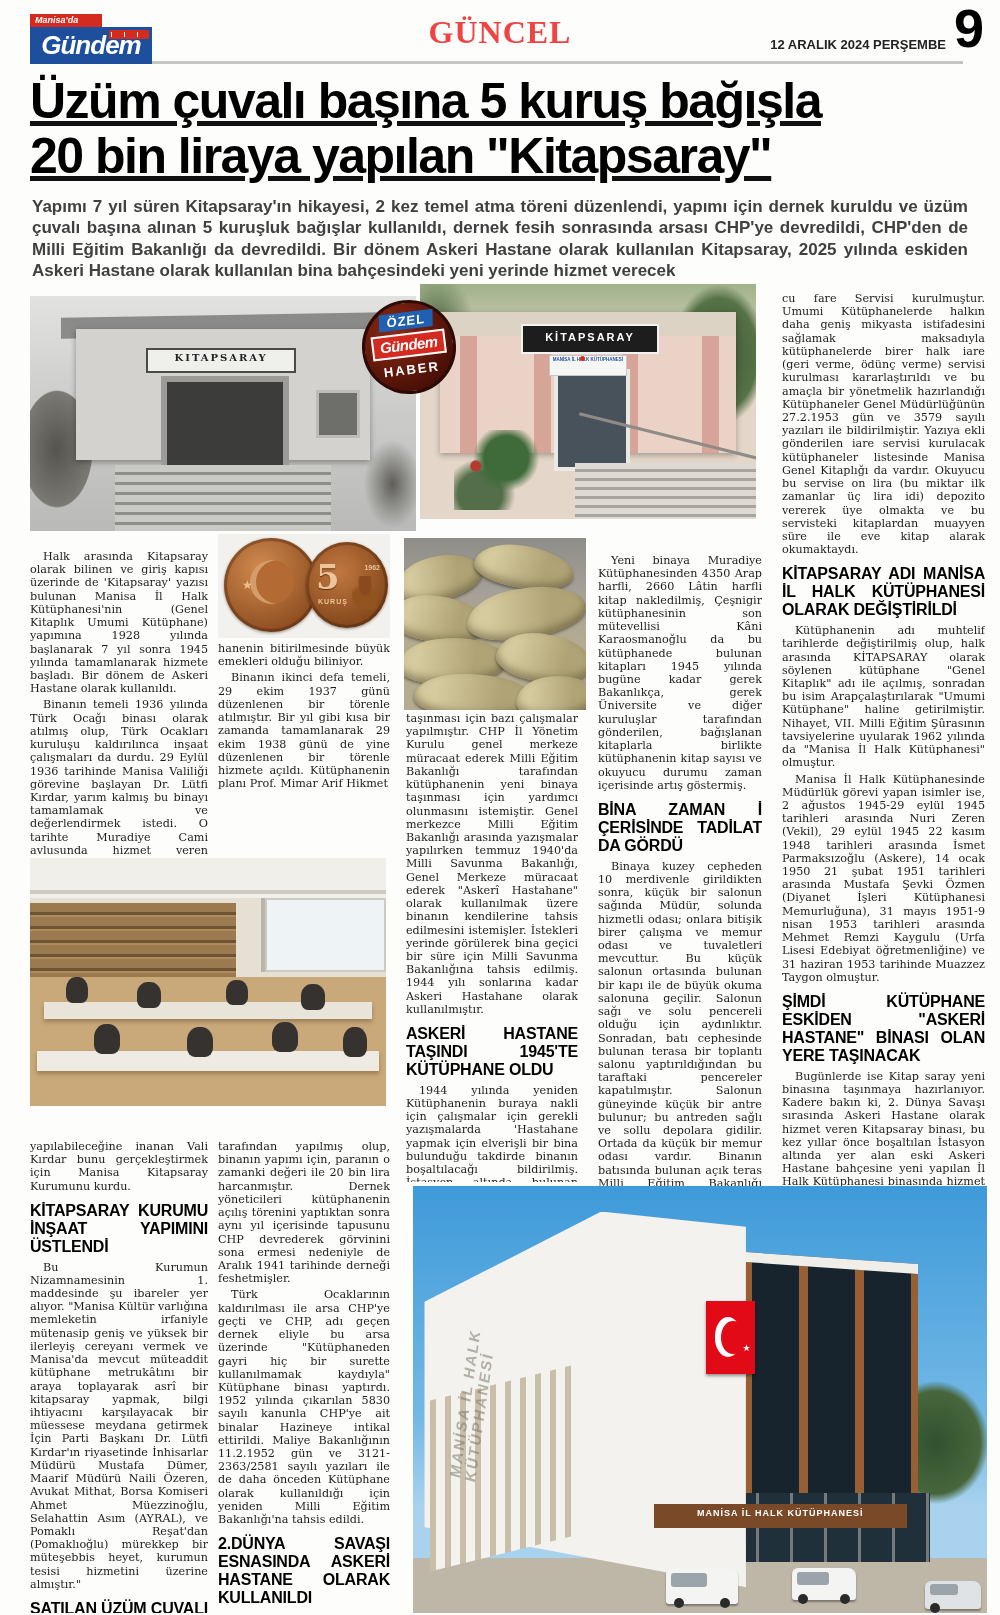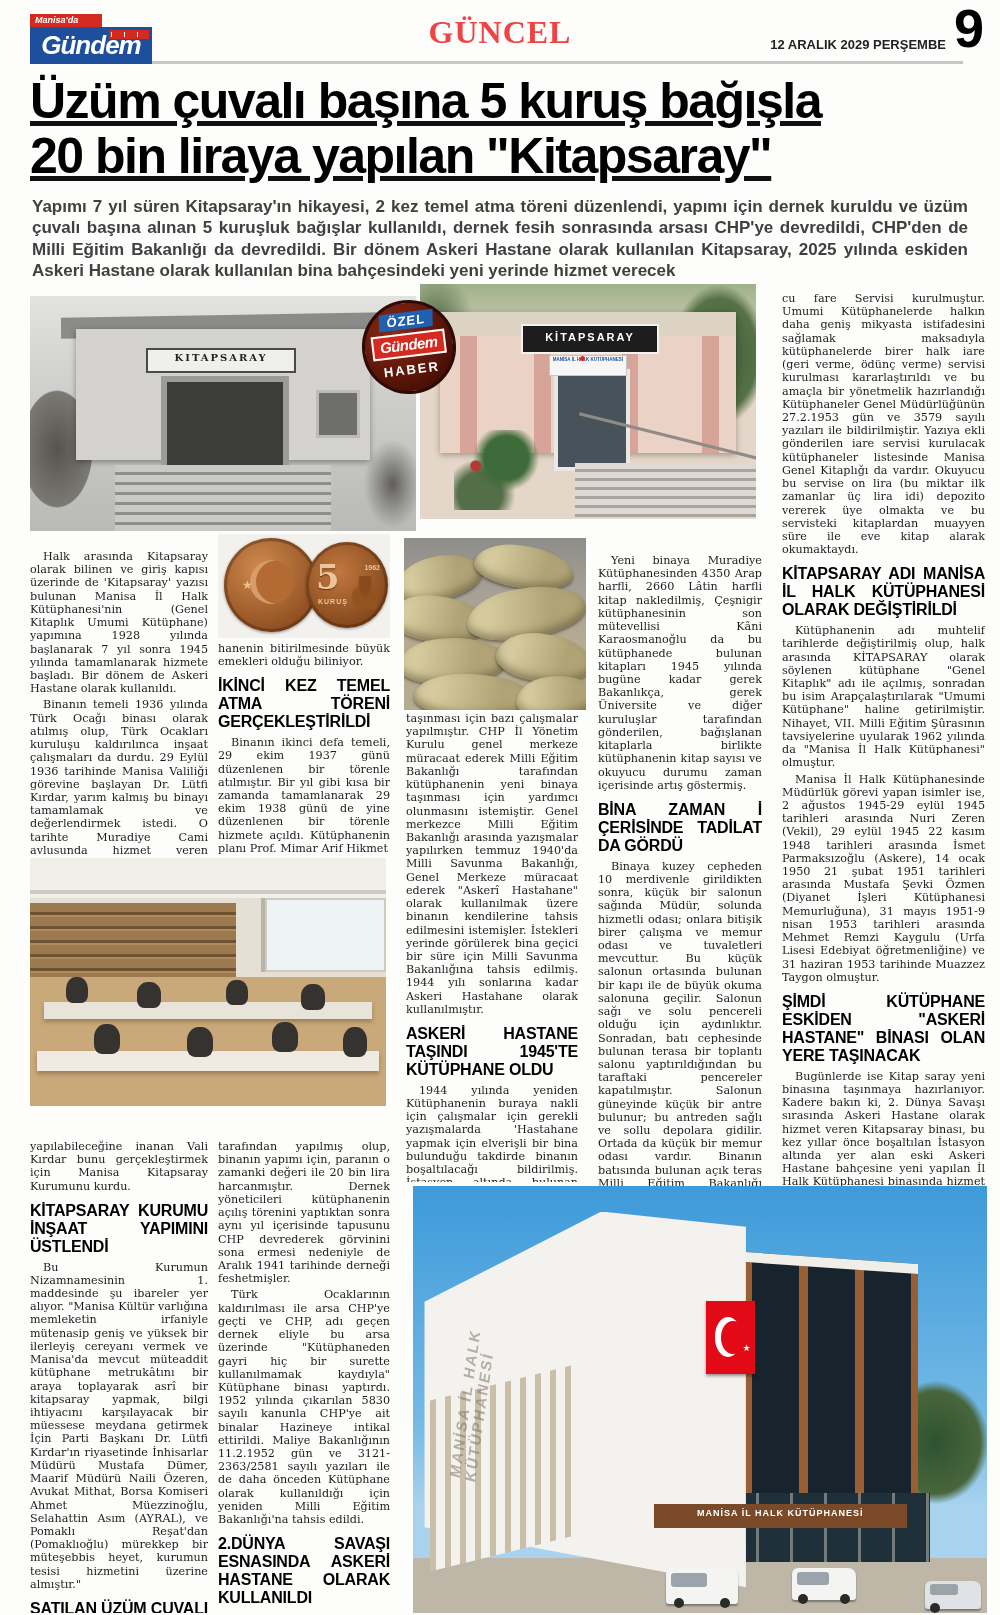--- a/index.html
+++ b/index.html
@@ -149,21 +149,21 @@
 
 <div id="page">
 
   <div id="logo">
     <div class="m-top">Manisa'da</div>
     <div class="m-main">Gündem</div>
     <div class="m-tag"></div>
   </div>
   <div id="rule"></div>
   <div id="section-title">GÜNCEL</div>
-  <div id="date">12 ARALIK 2029 PERŞEMBE</div>
+  <div id="date">12 ARALIK 2024 PERŞEMBE</div>
   <div id="pagenum">9</div>
 
   <div id="headline">
     <div>Üzüm çuvalı başına 5 kuruş bağışla</div>
     <div>20 bin liraya yapılan "Kitapsaray"</div>
   </div>
   <div id="standfirst">Yapımı 7 yıl süren Kitapsaray'ın hikayesi,  2 kez temel atma töreni düzenlendi, yapımı için dernek kuruldu ve üzüm çuvalı başına alınan 5 kuruşluk bağışlar kullanıldı, dernek fesih sonrasında arsası CHP'ye devredildi, CHP'den de Milli Eğitim Bakanlığı da devredildi. Bir dönem Askeri Hastane olarak kullanılan Kitapsaray, 2025 yılında eskiden Askeri Hastane olarak kullanılan bina bahçesindeki yeni yerinde hizmet verecek</div>
 
   <div id="photo-old" class="ph">
     <div class="bush-l"></div>
@@ -214,21 +214,20 @@
     <div id="coin-r" class="coin">
       <div class="five">5</div>
       <div class="kurus">KURUŞ</div>
       <div class="year">1962</div>
       <div class="leaf"></div>
     </div>
   </div>
 
   <div id="col2a" class="bt">
     <p class="flush">hanenin bitirilmesinde büyük emekleri olduğu biliniyor.</p>
-    <h3>İKİNCİ KEZ TEMEL ATMA TÖRENİ GERÇEKLEŞTİRİLDİ</h3>
     <p>Binanın ikinci defa temeli, 29 ekim 1937 günü düzenlenen bir törenle atılmıştır. Bir yıl gibi kısa bir zamanda tamamlanarak 29 ekim 1938 günü de yine düzenlenen bir törenle hizmete açıldı. Kütüphanenin planı Prof. Mimar Arif Hikmet</p>
   </div>
 
   <div id="photo-sacks" class="ph">
     <div class="sack" style="left:-8px;top:18px;width:86px;height:44px;transform:rotate(-14deg);"></div>
     <div class="sack" style="left:70px;top:8px;width:100px;height:42px;transform:rotate(8deg);"></div>
     <div class="sack" style="left:-14px;top:58px;width:96px;height:46px;transform:rotate(6deg);"></div>
     <div class="sack" style="left:62px;top:50px;width:120px;height:50px;transform:rotate(-10deg);"></div>
     <div class="sack" style="left:-6px;top:100px;width:108px;height:46px;transform:rotate(-3deg);"></div>
     <div class="sack" style="left:92px;top:96px;width:96px;height:48px;transform:rotate(7deg);"></div>

